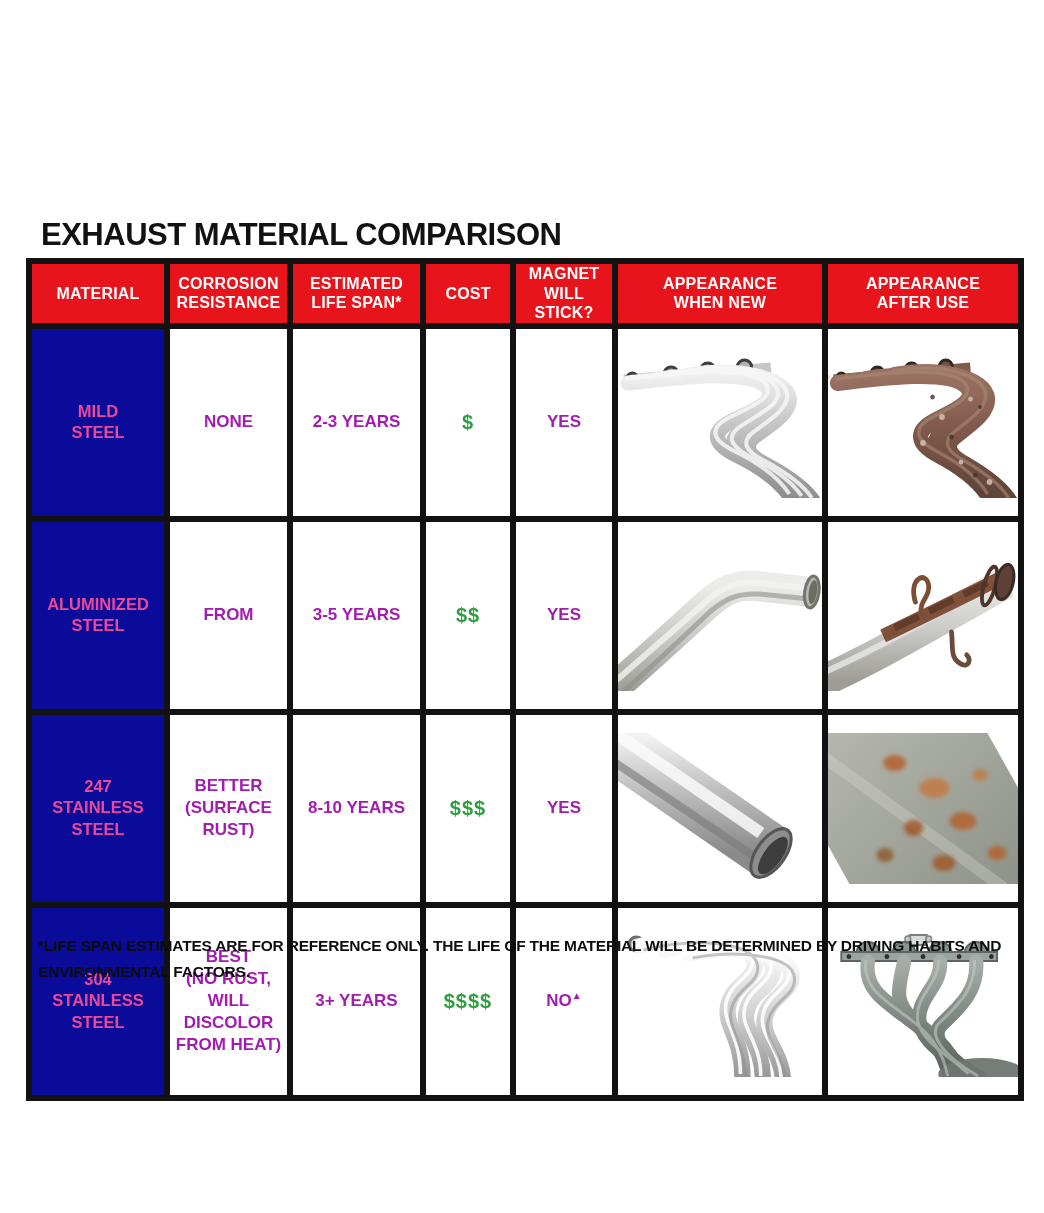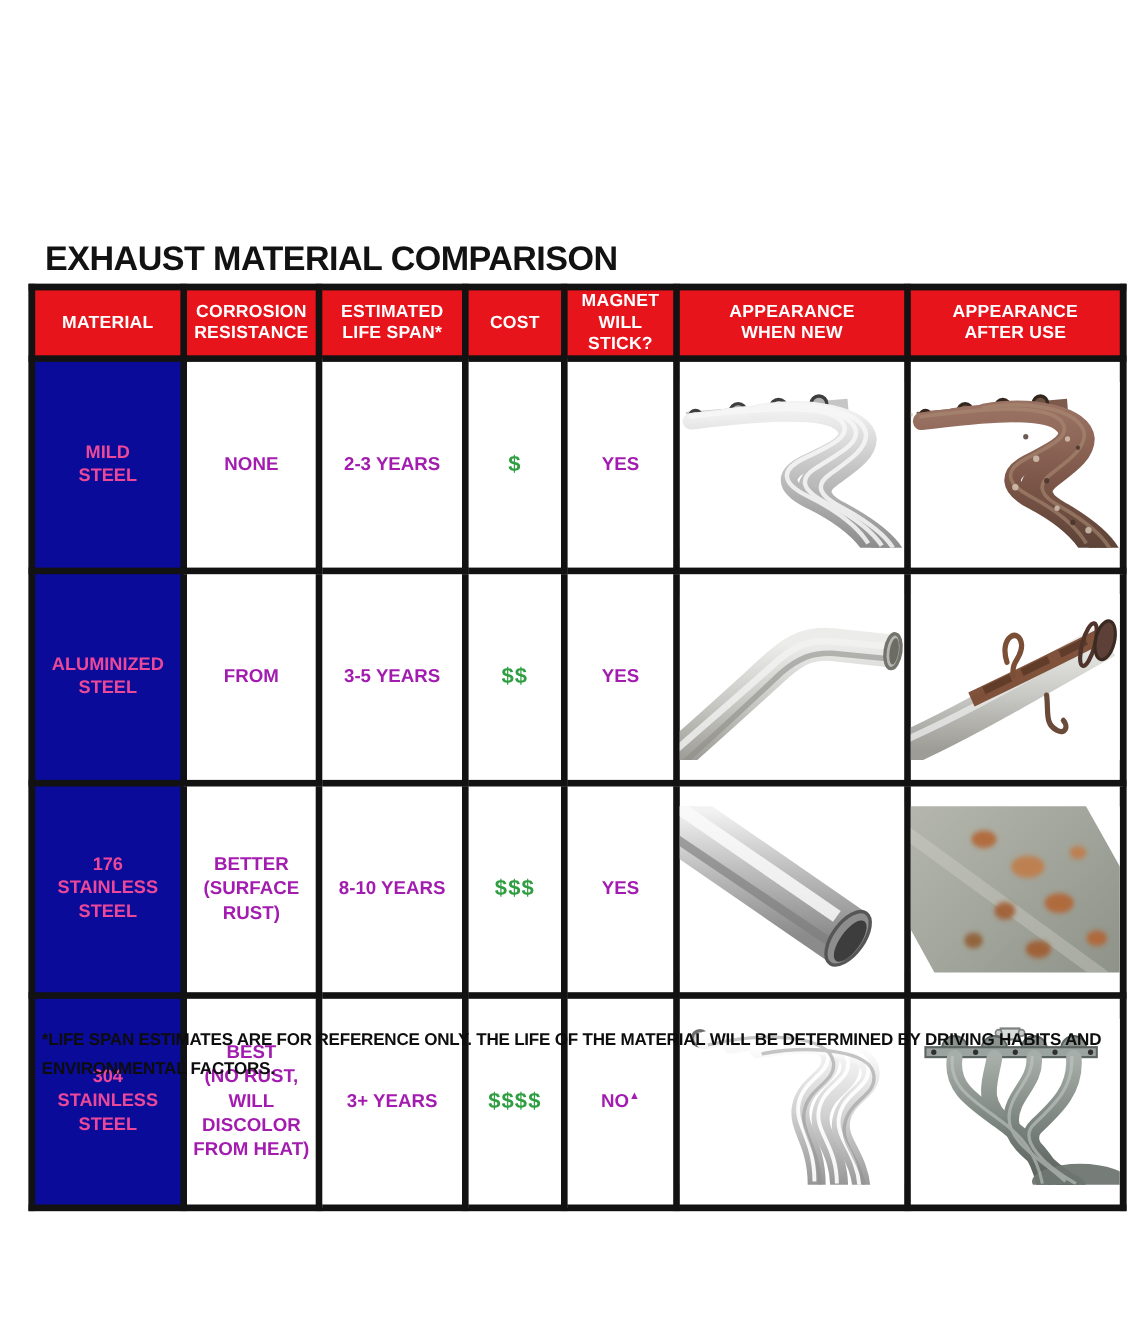--- a/index.html
+++ b/index.html
@@ -206,21 +206,21 @@
         <g transform="rotate(14 186 42)">
           <ellipse cx="186" cy="42" rx="9" ry="18" fill="#5d4037" stroke="#3b2a21" stroke-width="3"></ellipse>
         </g>
         <path d="M92,62 C84,38 104,30 106,46 C107,58 96,60 98,74" fill="none" stroke="#7b4f35" stroke-width="5" stroke-linecap="round"></path>
         <path d="M130,92 C132,108 128,118 140,124 C148,128 151,120 146,115" fill="none" stroke="#6a4a38" stroke-width="5" stroke-linecap="round"></path>
       </svg>
     </td>
   </tr>
 
   <tr class="data">
-    <td class="mat">176
+    <td class="mat">247
 STAINLESS
 STEEL</td>
     <td class="txt">BETTER
 (SURFACE
 RUST)</td>
     <td class="txt">8-10 YEARS</td>
     <td class="txt cost">$$$</td>
     <td class="txt"><span>YES</span><sup class="mark"></sup></td>
     <td class="photo">
       <svg viewBox="0 0 200 151" preserveAspectRatio="none" aria-label="new 409 stainless straight tube">

